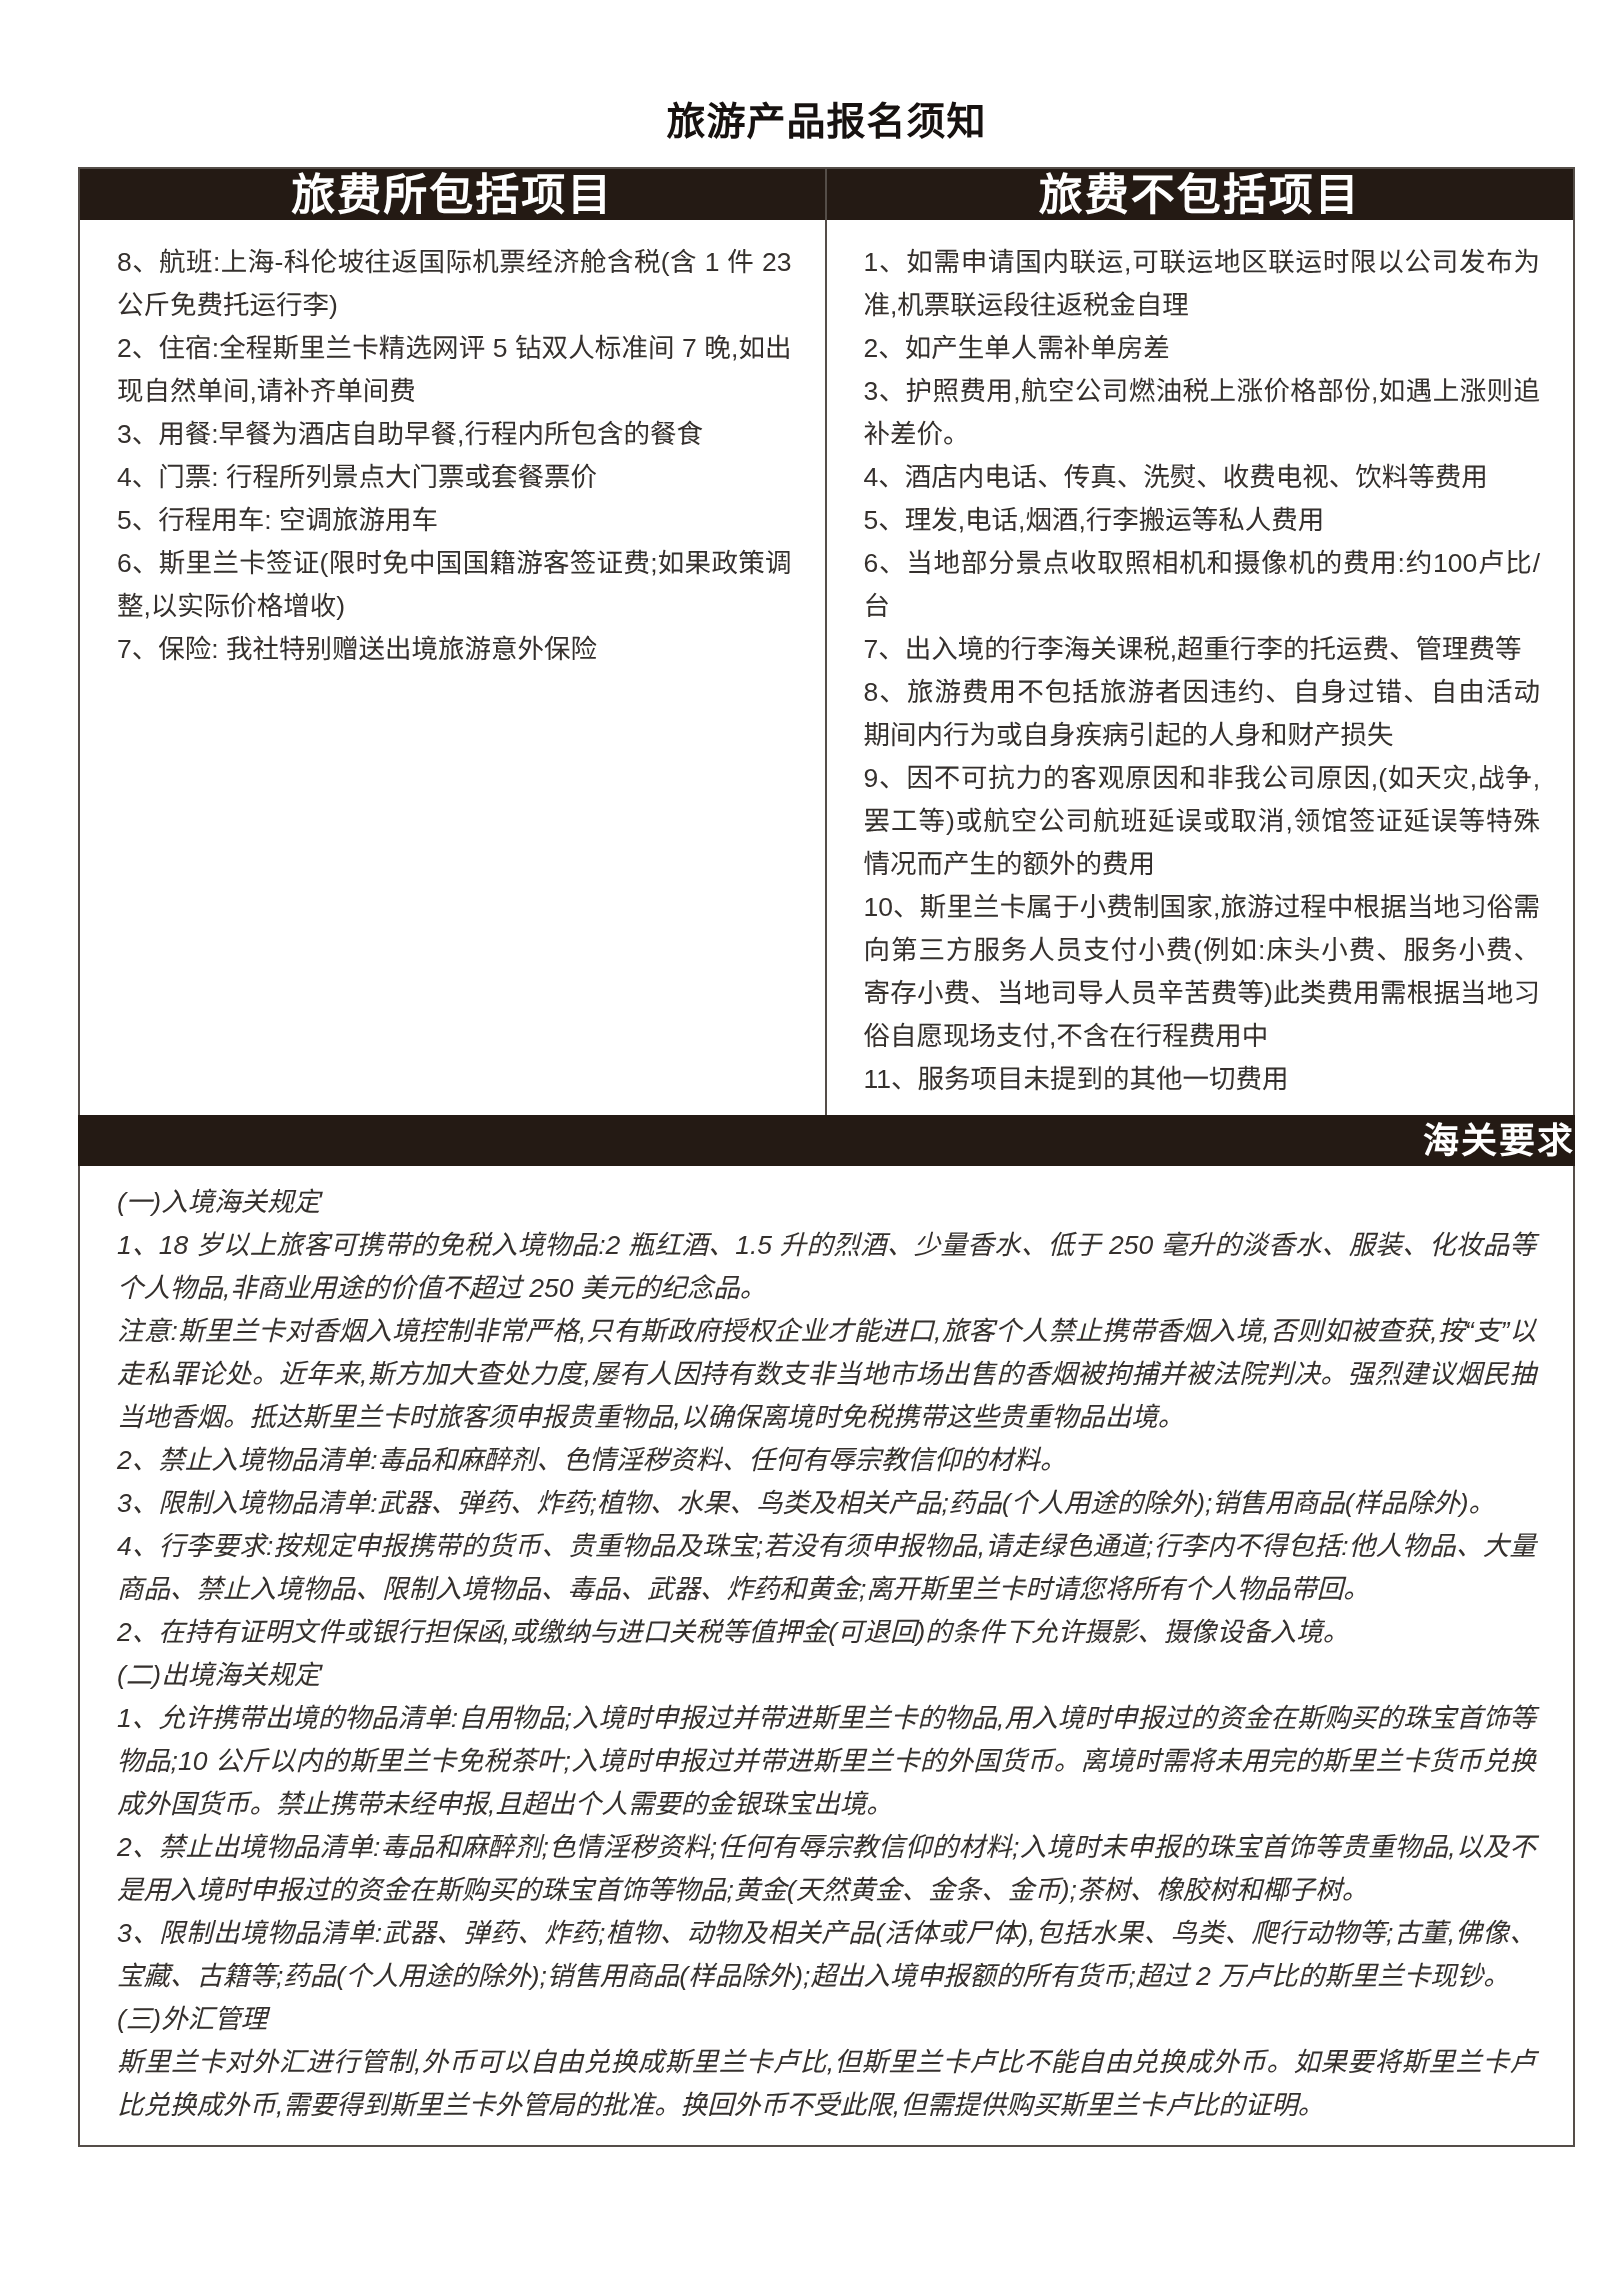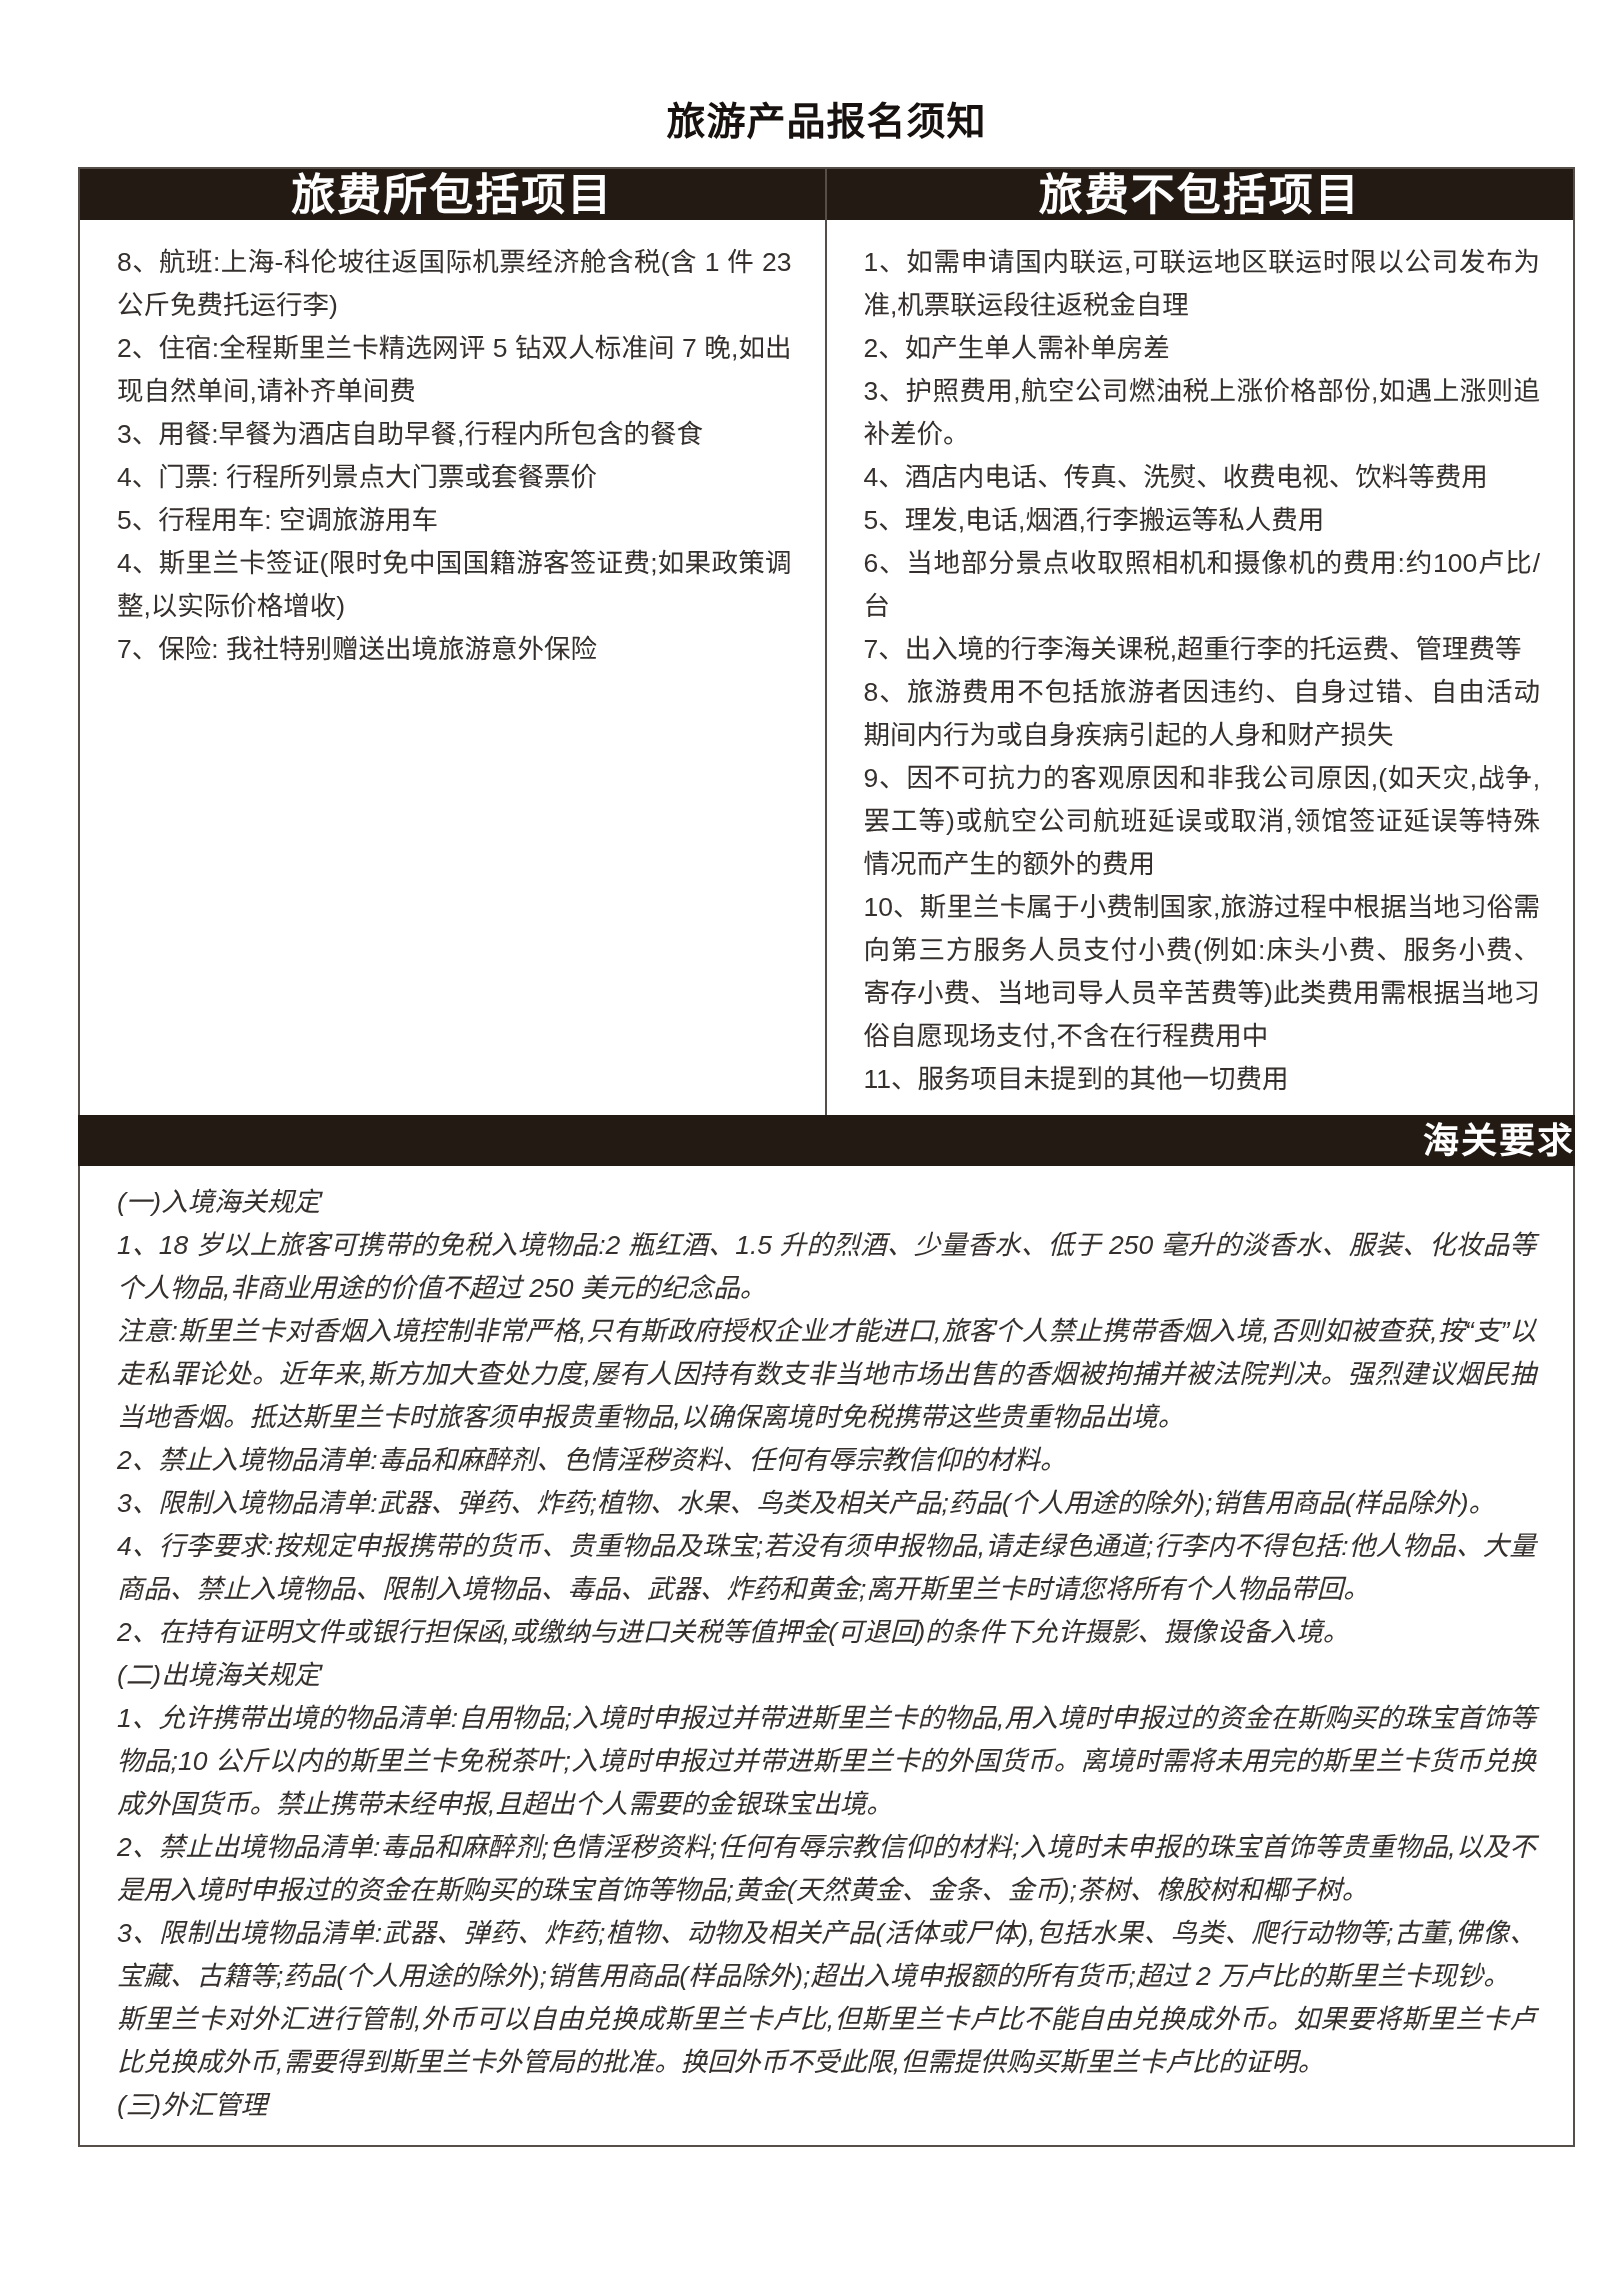--- a/index.html
+++ b/index.html
@@ -85,21 +85,21 @@
 
   <div class="fee-table">
     <div class="fee-col left">
       <div class="col-header">旅费所包括项目</div>
       <div class="col-body">
         <p>8、航班:上海-科伦坡往返国际机票经济舱含税(含 1 件 23 公斤免费托运行李)</p>
         <p>2、住宿:全程斯里兰卡精选网评 5 钻双人标准间 7 晚,如出现自然单间,请补齐单间费</p>
         <p>3、用餐:早餐为酒店自助早餐,行程内所包含的餐食</p>
         <p>4、门票: 行程所列景点大门票或套餐票价</p>
         <p>5、行程用车: 空调旅游用车</p>
-        <p>4、斯里兰卡签证(限时免中国国籍游客签证费;如果政策调整,以实际价格增收)</p>
+        <p>6、斯里兰卡签证(限时免中国国籍游客签证费;如果政策调整,以实际价格增收)</p>
         <p>7、保险: 我社特别赠送出境旅游意外保险</p>
       </div>
     </div>
     <div class="fee-col">
       <div class="col-header">旅费不包括项目</div>
       <div class="col-body">
         <p>1、如需申请国内联运,可联运地区联运时限以公司发布为准,机票联运段往返税金自理</p>
         <p>2、如产生单人需补单房差</p>
         <p>3、护照费用,航空公司燃油税上涨价格部份,如遇上涨则追补差价。</p>
         <p>4、酒店内电话、传真、洗熨、收费电视、饮料等费用</p>
@@ -120,18 +120,18 @@
     <p>1、18 岁以上旅客可携带的免税入境物品:2 瓶红酒、1.5 升的烈酒、少量香水、低于 250 毫升的淡香水、服装、化妆品等个人物品,非商业用途的价值不超过 250 美元的纪念品。</p>
     <p>注意:斯里兰卡对香烟入境控制非常严格,只有斯政府授权企业才能进口,旅客个人禁止携带香烟入境,否则如被查获,按“支”以走私罪论处。近年来,斯方加大查处力度,屡有人因持有数支非当地市场出售的香烟被拘捕并被法院判决。强烈建议烟民抽当地香烟。抵达斯里兰卡时旅客须申报贵重物品,以确保离境时免税携带这些贵重物品出境。</p>
     <p>2、禁止入境物品清单:毒品和麻醉剂、色情淫秽资料、任何有辱宗教信仰的材料。</p>
     <p>3、限制入境物品清单:武器、弹药、炸药;植物、水果、鸟类及相关产品;药品(个人用途的除外);销售用商品(样品除外)。</p>
     <p>4、行李要求:按规定申报携带的货币、贵重物品及珠宝;若没有须申报物品,请走绿色通道;行李内不得包括:他人物品、大量商品、禁止入境物品、限制入境物品、毒品、武器、炸药和黄金;离开斯里兰卡时请您将所有个人物品带回。</p>
     <p>2、在持有证明文件或银行担保函,或缴纳与进口关税等值押金(可退回)的条件下允许摄影、摄像设备入境。</p>
     <p>(二)出境海关规定</p>
     <p>1、允许携带出境的物品清单:自用物品;入境时申报过并带进斯里兰卡的物品,用入境时申报过的资金在斯购买的珠宝首饰等物品;10 公斤以内的斯里兰卡免税茶叶;入境时申报过并带进斯里兰卡的外国货币。离境时需将未用完的斯里兰卡货币兑换成外国货币。禁止携带未经申报,且超出个人需要的金银珠宝出境。</p>
     <p>2、禁止出境物品清单:毒品和麻醉剂;色情淫秽资料;任何有辱宗教信仰的材料;入境时未申报的珠宝首饰等贵重物品,以及不是用入境时申报过的资金在斯购买的珠宝首饰等物品;黄金(天然黄金、金条、金币);茶树、橡胶树和椰子树。</p>
     <p>3、限制出境物品清单:武器、弹药、炸药;植物、动物及相关产品(活体或尸体),包括水果、鸟类、爬行动物等;古董,佛像、宝藏、古籍等;药品(个人用途的除外);销售用商品(样品除外);超出入境申报额的所有货币;超过 2 万卢比的斯里兰卡现钞。</p>
+    <p>(三)外汇管理</p>
     <p>斯里兰卡对外汇进行管制,外币可以自由兑换成斯里兰卡卢比,但斯里兰卡卢比不能自由兑换成外币。如果要将斯里兰卡卢比兑换成外币,需要得到斯里兰卡外管局的批准。换回外币不受此限,但需提供购买斯里兰卡卢比的证明。</p>
-    <p>(三)外汇管理</p>
   </div>
 
 </div>
 
 
 </body></html>

